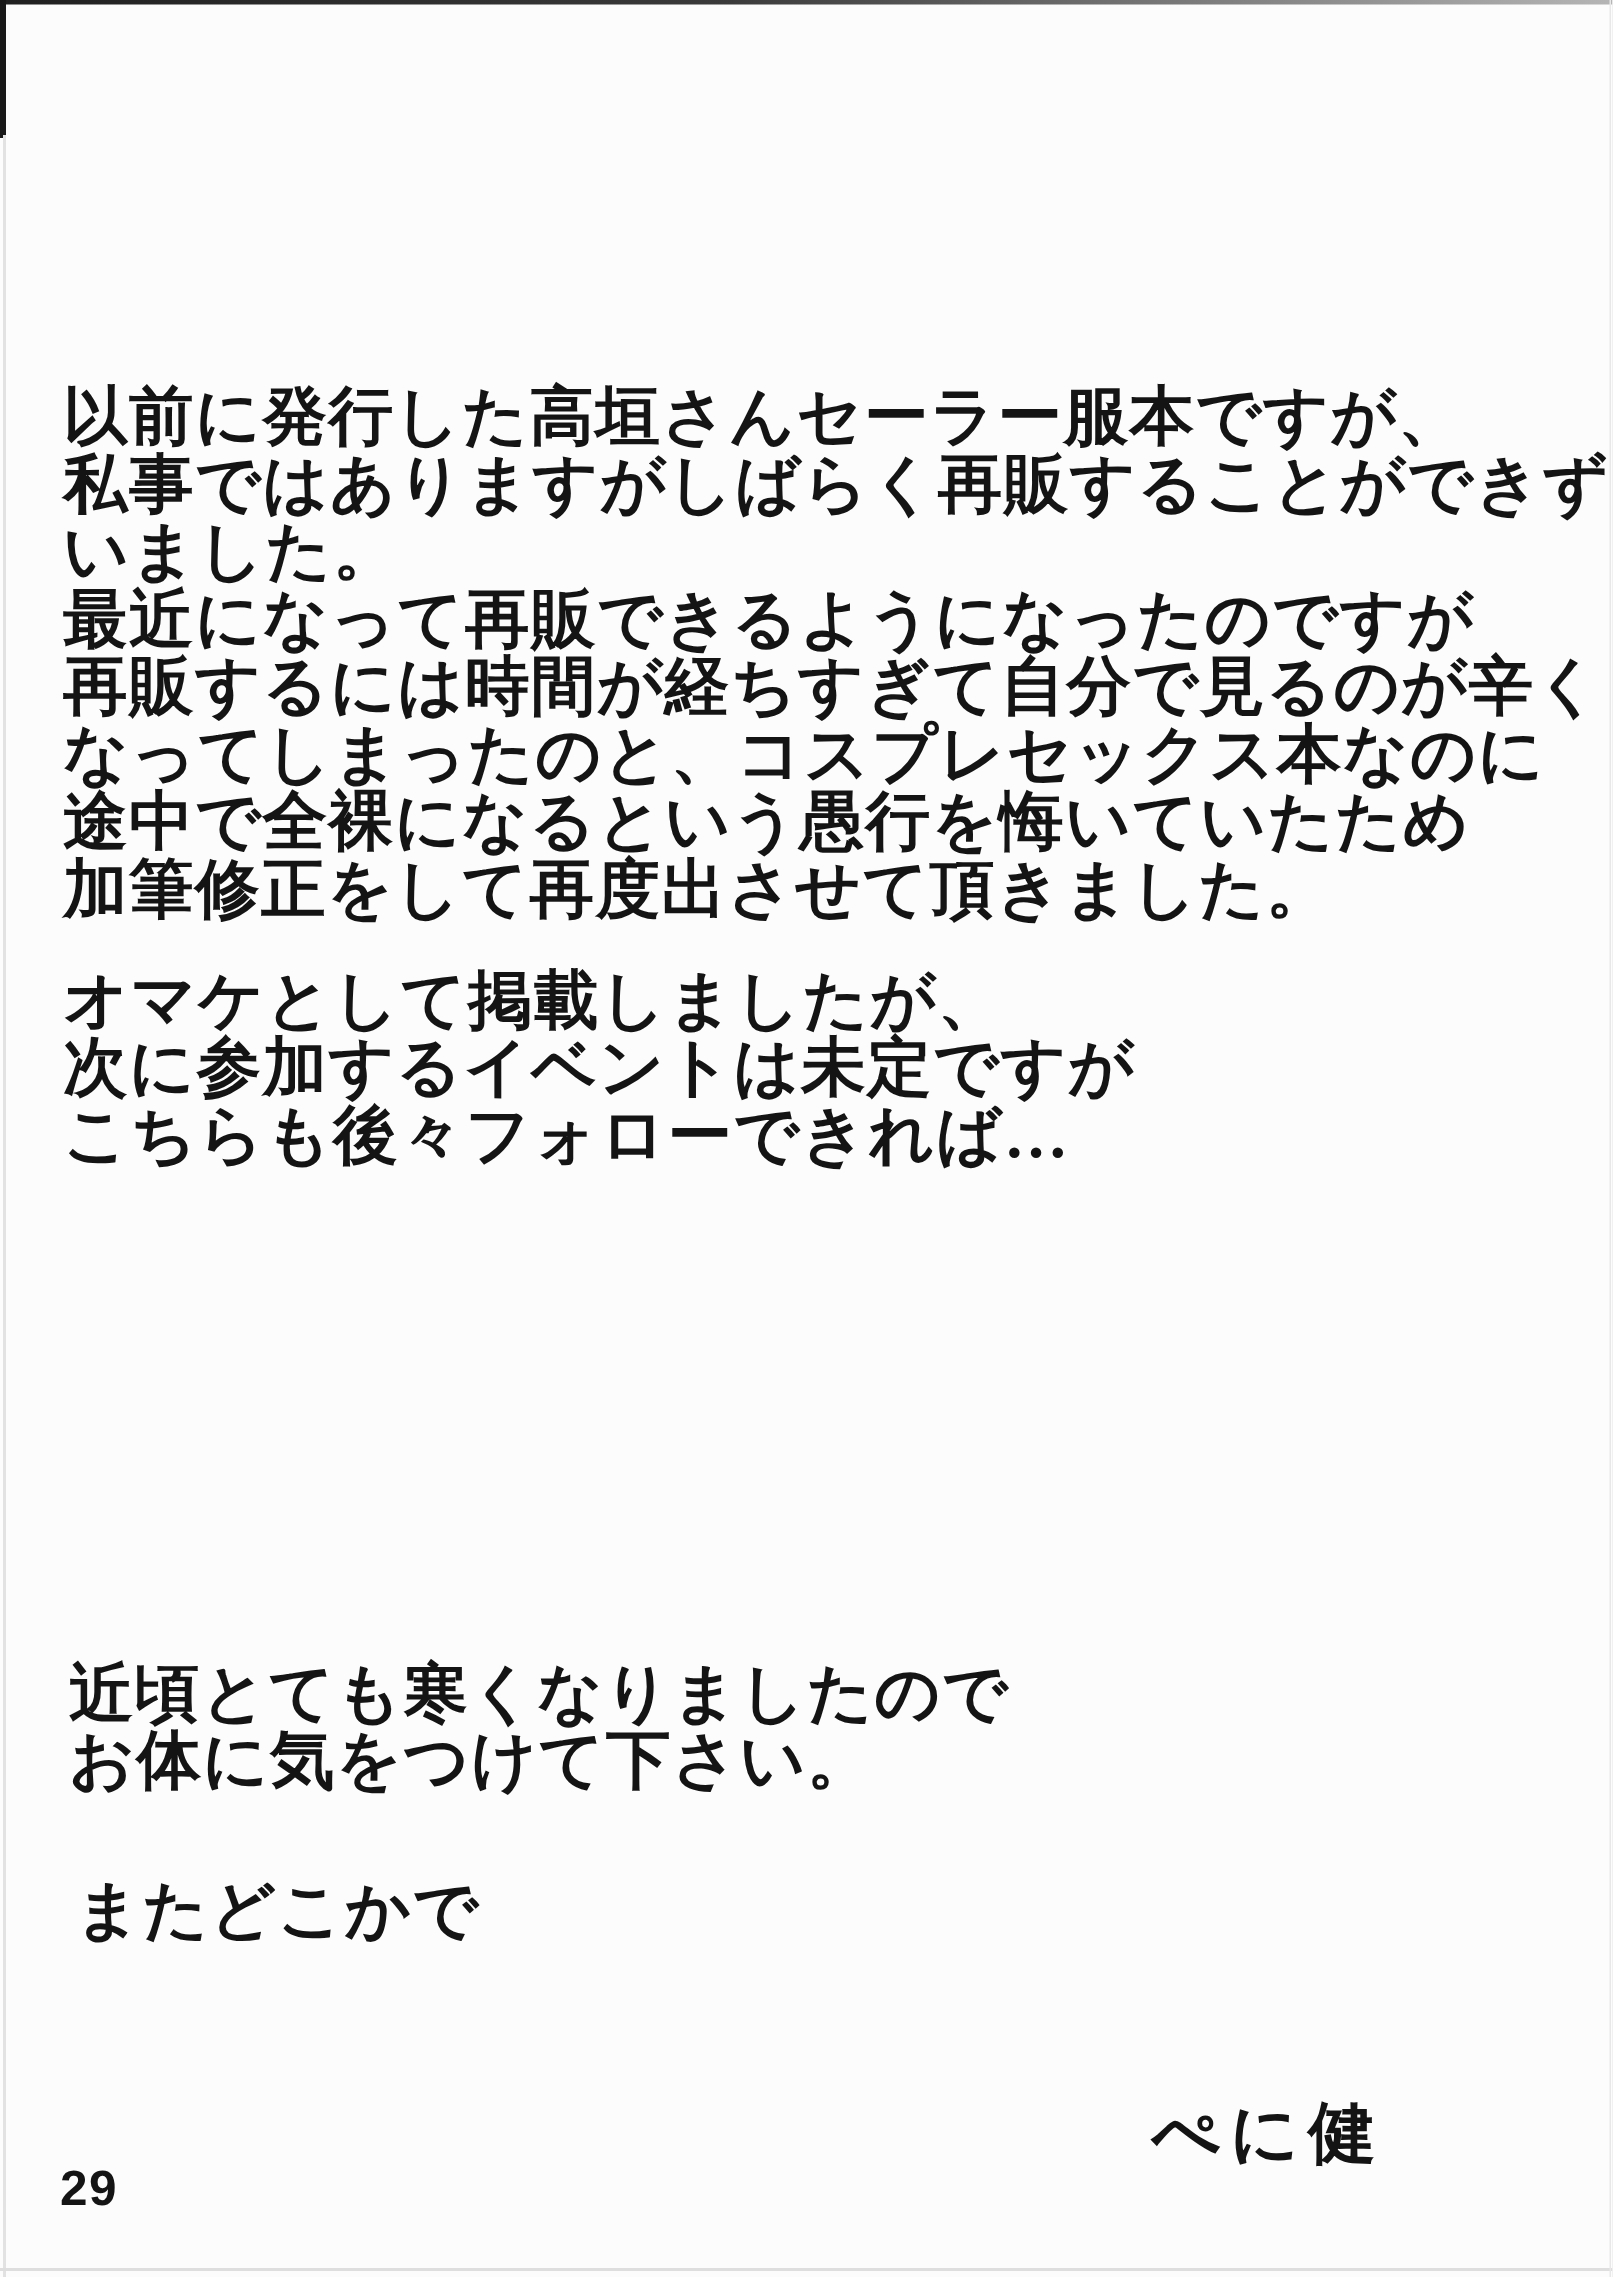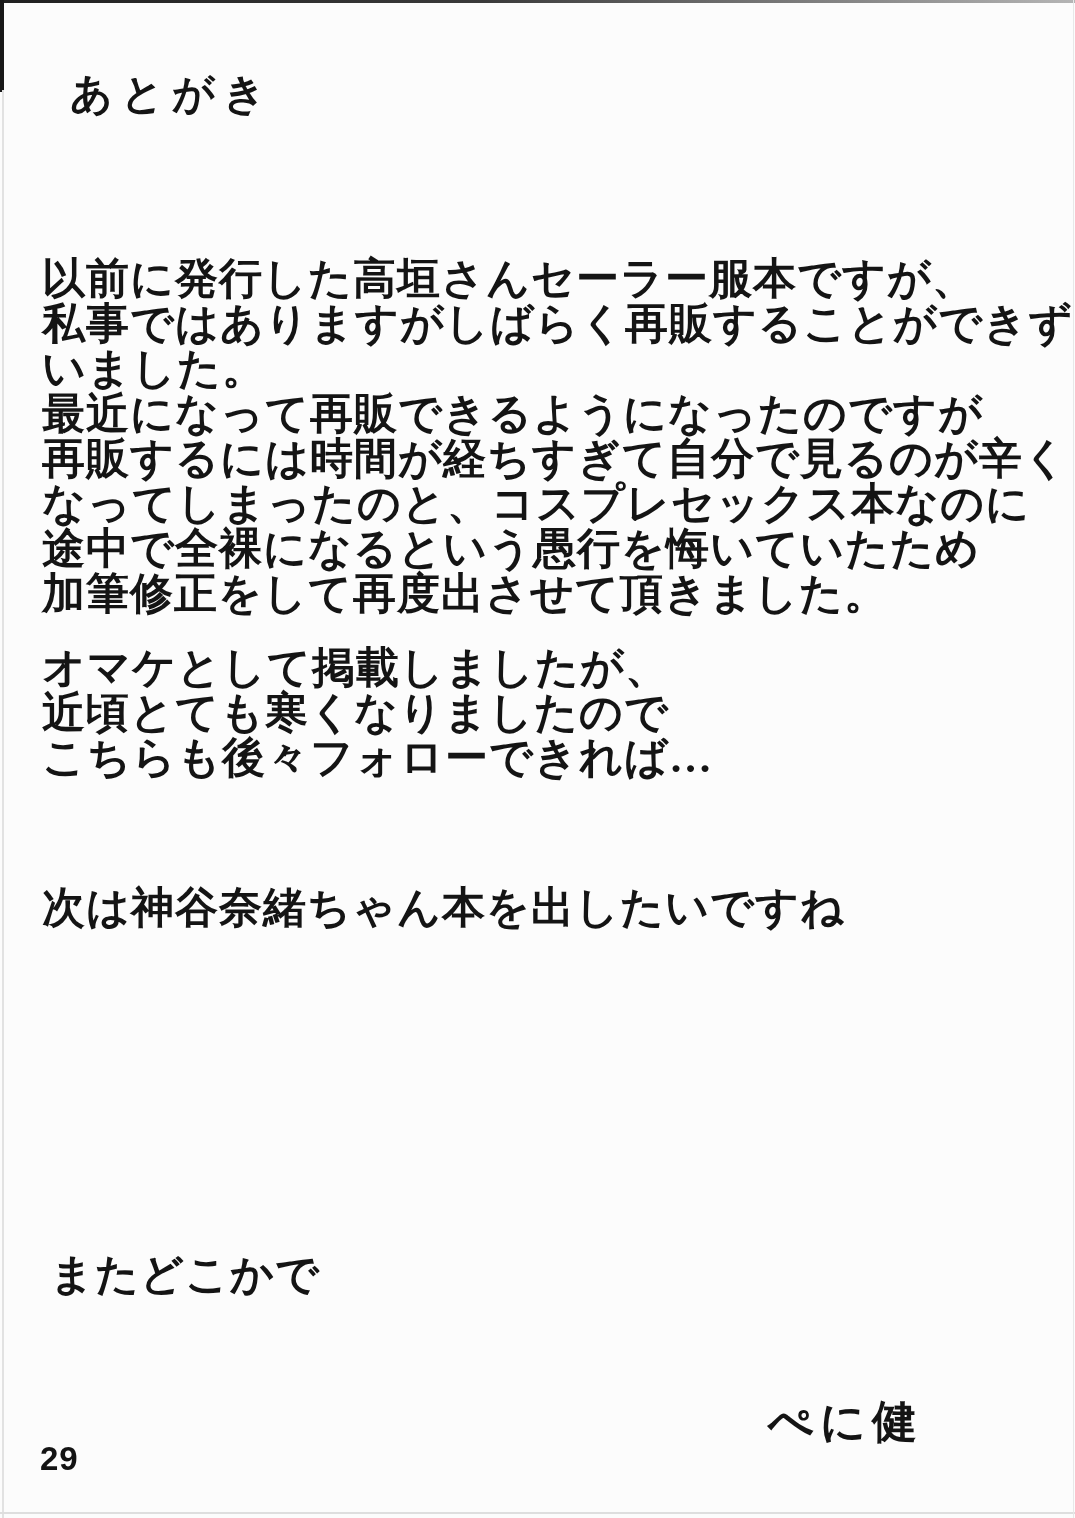--- a/index.html
+++ b/index.html
@@ -80,43 +80,45 @@
 <body>
 
 <div class="page">
 
   <div class="edge-top"></div>
   <div class="edge-left-bar"></div>
   <div class="edge-left-faint"></div>
   <div class="edge-bottom"></div>
   <div class="edge-right"></div>
 
-  <div class="title">あとがき</div>
 
   <div class="para p1">
     <div>以前に発行した高垣さんセーラー服本ですが、</div>
     <div>私事ではありますがしばらく再販することができずに</div>
     <div>いました。</div>
     <div>最近になって再販できるようになったのですが</div>
     <div>再販するには時間が経ちすぎて自分で見るのが辛く</div>
     <div>なってしまったのと、コスプレセックス本なのに</div>
     <div>途中で全裸になるという愚行を悔いていたため</div>
     <div>加筆修正をして再度出させて頂きました。</div>
   </div>
 
   <div class="para p2">
     <div>オマケとして掲載しましたが、</div>
-    <div>近頃とても寒くなりましたので</div>
+    <div>次に参加するイベントは未定ですが</div>
     <div>こちらも後々フォローできれば…</div>
   </div>
 
   <div class="para p3">
-    <div>次は神谷奈緒ちゃん本を出したいですね</div>
   </div>
 
+  <div class="para p4">
+    <div>近頃とても寒くなりましたので</div>
+    <div>お体に気をつけて下さい。</div>
+  </div>
 
   <div class="para p5">
     <div>またどこかで</div>
   </div>
 
   <div class="signature">ぺに健</div>
 
   <div class="page-number">29</div>
 
 </div>

